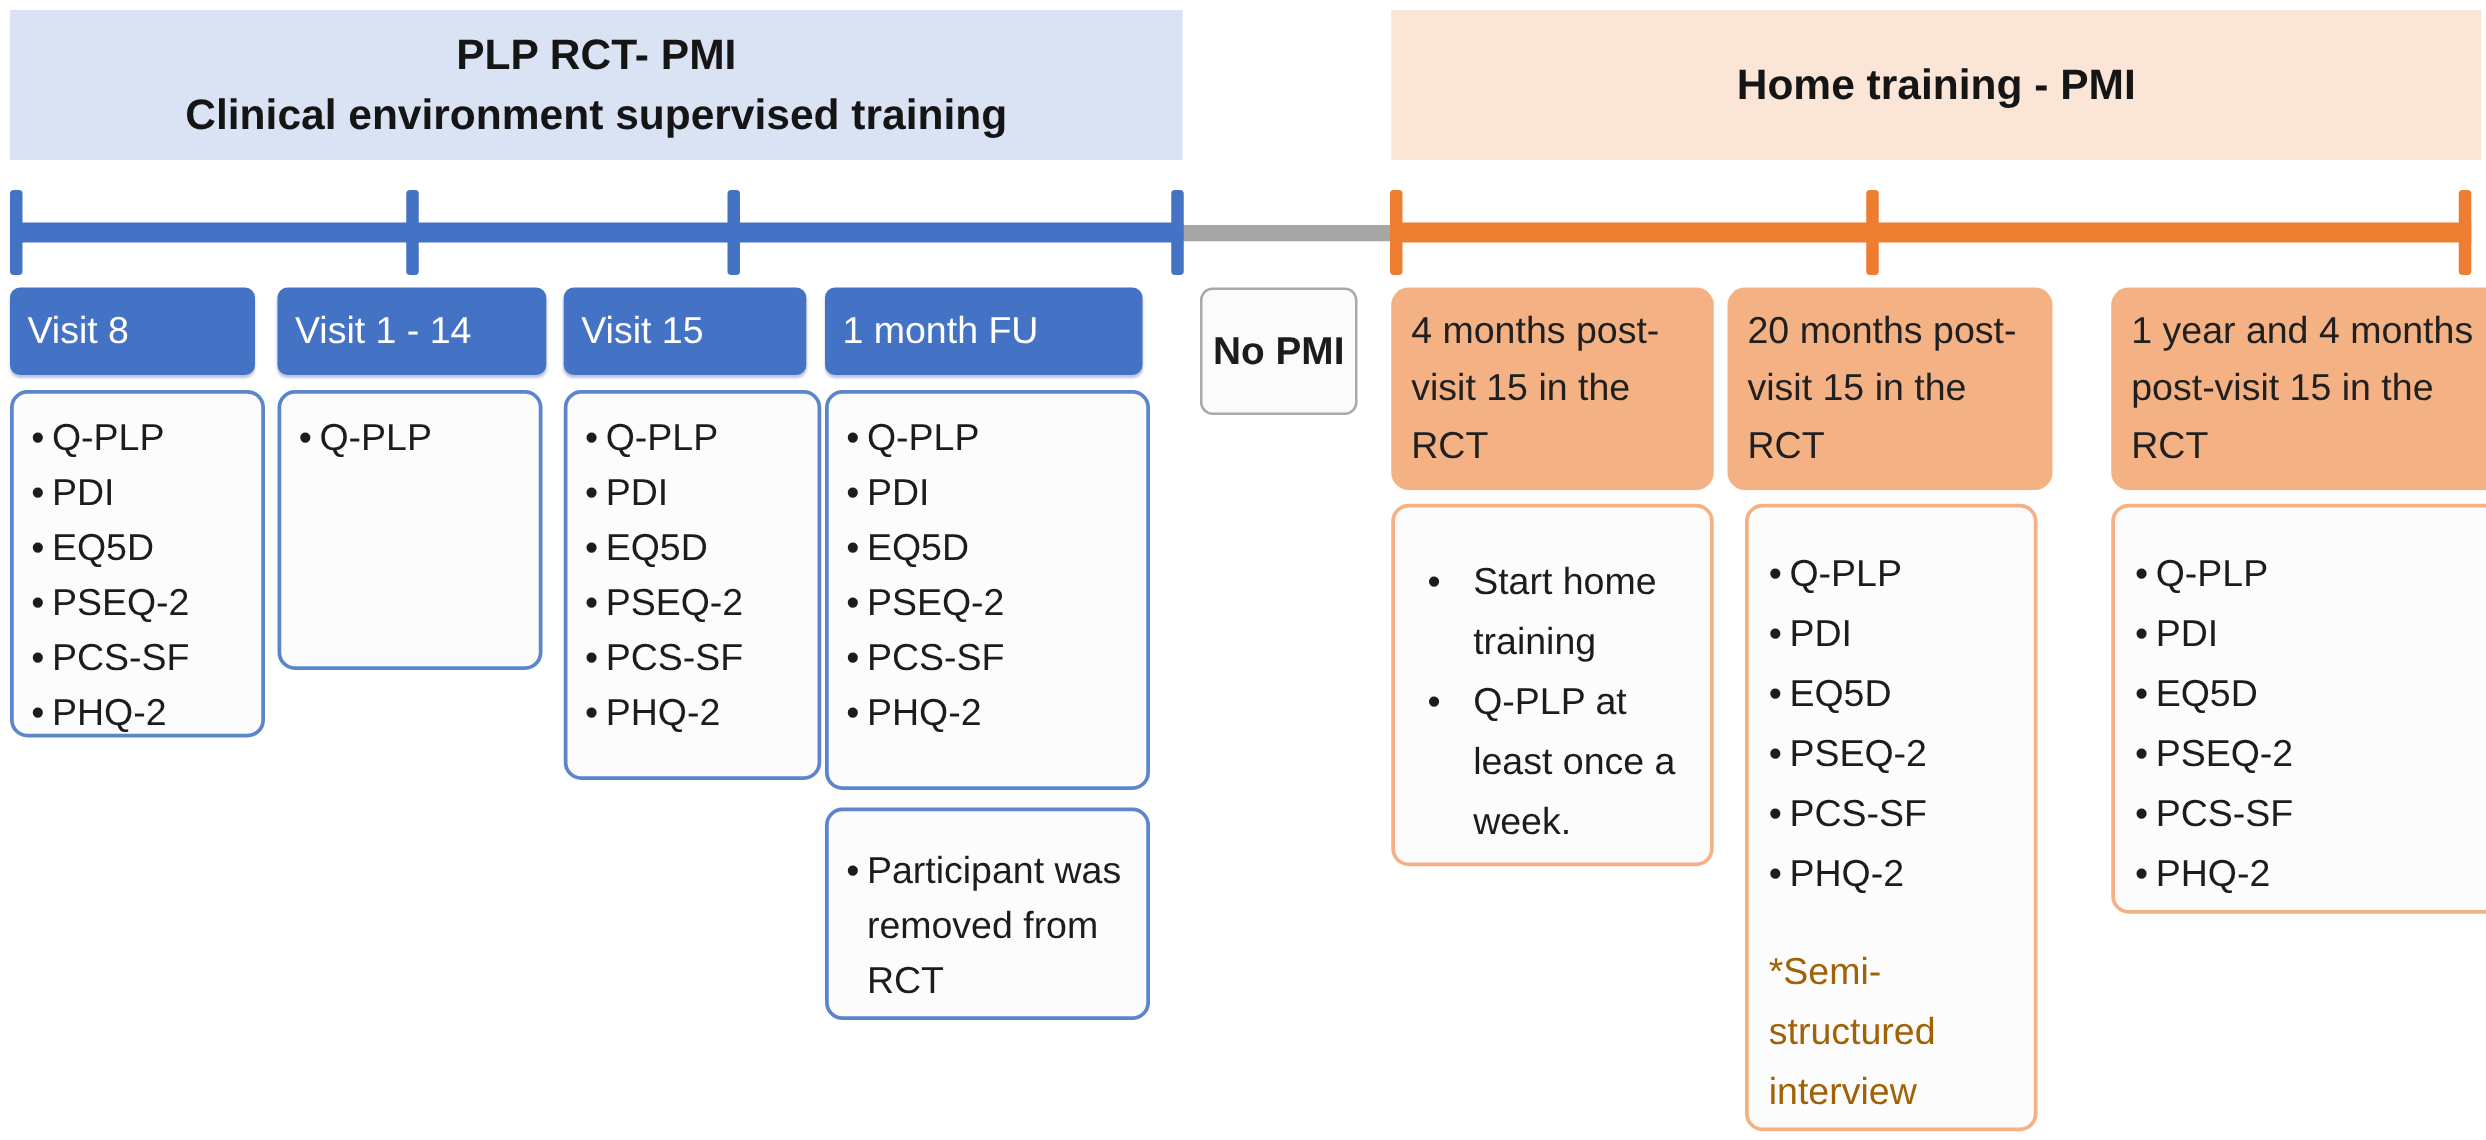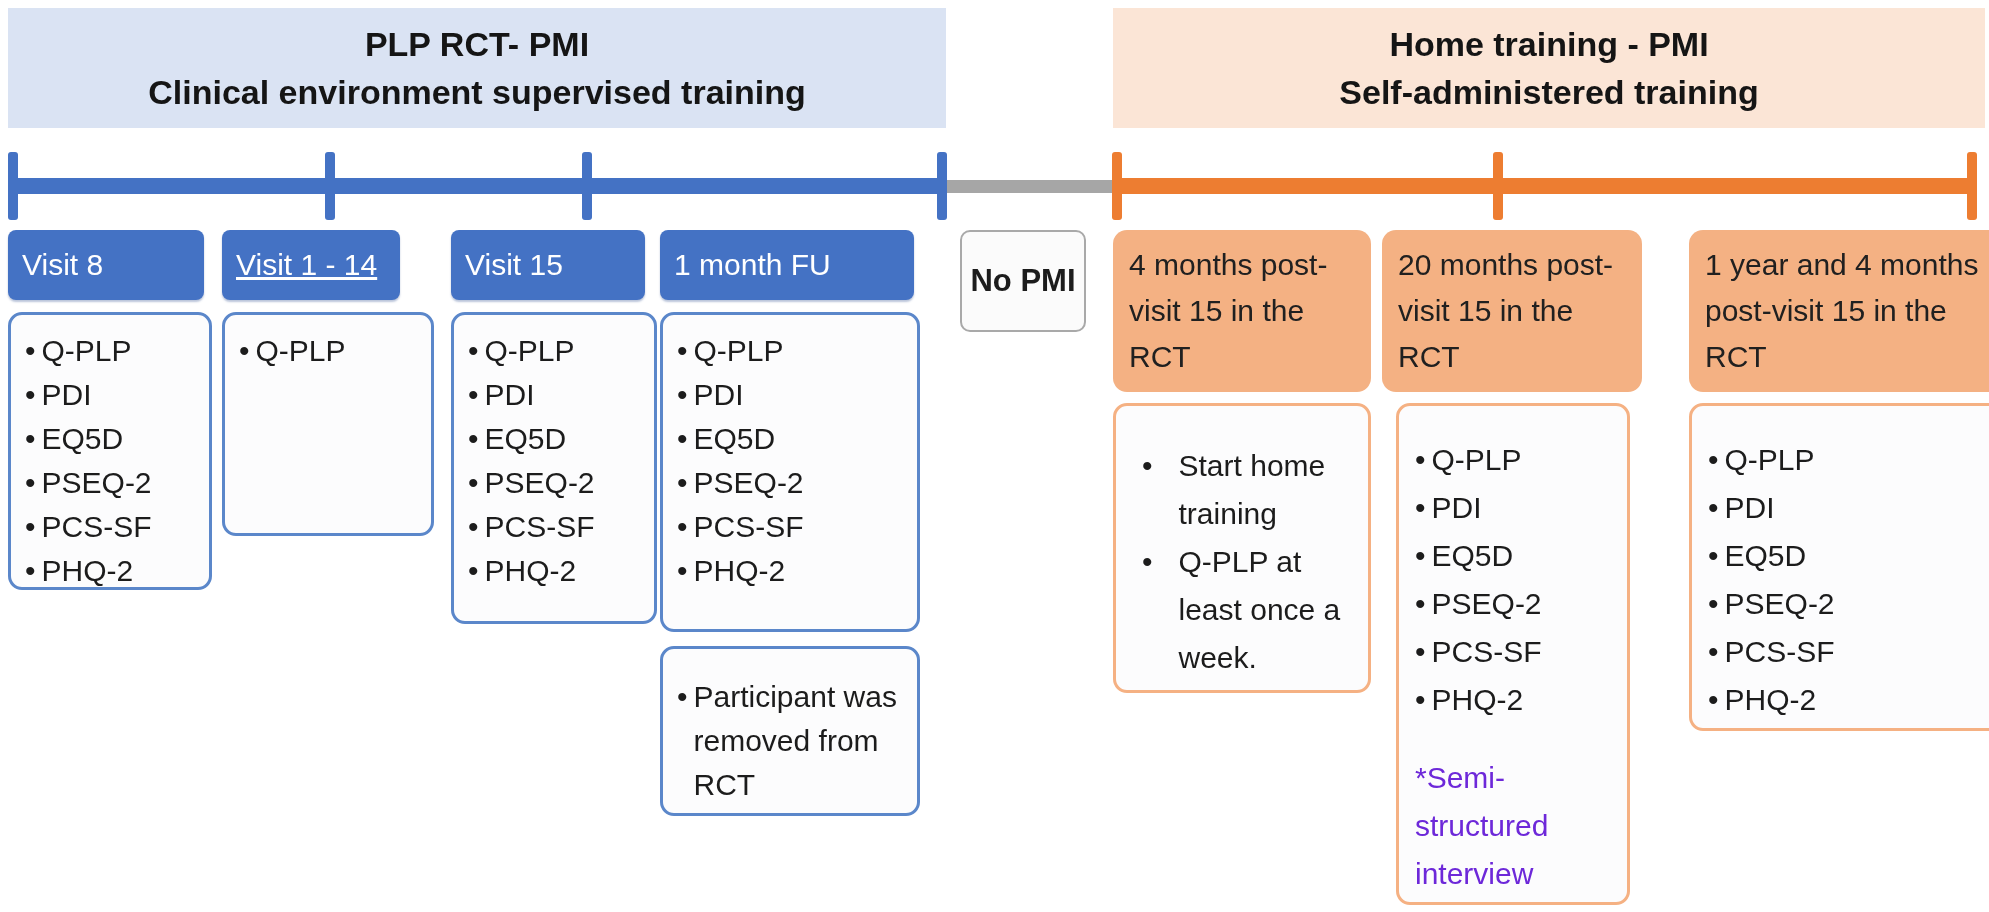--- a/index.html
+++ b/index.html
@@ -42,21 +42,21 @@
   }
   .list-box.blue{border:3px solid #5b87ca;margin-top:12px;padding:14px 8px 6px 14px;}
   .list-box.orange{border:3px solid #f5b183;margin-top:11px;padding:30px 10px 6px 16px;}
   ul.items{list-style:none;margin:0;padding:0;}
   .li{display:flex;font-size:30px;color:#1c1c1c;}
   .list-box.blue .li{line-height:44px;}
   .list-box.orange .li{line-height:48px;}
   .blt{flex:0 0 auto;margin-right:6px;}
   .li.spaced .blt{margin-left:10px;margin-right:26px;}
   .li .t{flex:1 1 auto;}
-  .footnote{font-size:30px;line-height:48px;margin-top:30px;color:#6d28d9;}
+  .footnote{font-size:30px;line-height:48px;margin-top:30px;color:#a16207;}
   .note-box{
     box-sizing:border-box;margin-top:14px;background:#fcfcfd;
     border:3px solid #5b87ca;border-radius:14px;padding:26px 8px 6px 14px;
   }
   
   .no-pmi{
     position:absolute;left:960px;top:230px;width:126px;height:102px;
     box-sizing:border-box;background:#fbfbfb;border:2px solid #a9a9a9;border-radius:10px;
     display:flex;align-items:center;justify-content:center;text-align:right;
     font-size:31px;line-height:40px;font-weight:bold;color:#1c1c1c;
@@ -66,21 +66,20 @@
 <body>
 
 <div class="canvas">
 
   <div class="phase-hdr left">
     <div>PLP RCT- PMI</div>
     <div>Clinical environment supervised training</div>
   </div>
   <div class="phase-hdr right">
     <div>Home training - PMI</div>
-    <div>Self-administered training</div>
   </div>
 
   <div class="bar blue"></div>
   <div class="bar gray"></div>
   <div class="bar orange"></div>
   <div class="tick blue" style="left:8px"></div>
   <div class="tick blue" style="left:325px"></div>
   <div class="tick blue" style="left:582px"></div>
   <div class="tick blue" style="left:937px"></div>
   <div class="tick orange" style="left:1112px"></div>
@@ -115,21 +114,21 @@
           </li>
         <li class="li">
             <span class="blt">•</span>
             <span class="t">PHQ-2</span>
           </li>
       </ul>
     </div>
   </div>
 
   <div class="col" style="left:222px;width:212px;">
-    <div class="col-label blue" style="width:178px;text-decoration:underline;">
+    <div class="col-label blue" style="width:215px;">
       <span>Visit 1 - 14</span>
     </div>
     <div class="list-box blue" style="height:224px;">
       <ul class="items">
         <li class="li">
             <span class="blt">•</span>
             <span class="t">Q-PLP</span>
           </li>
       </ul>
     </div>

